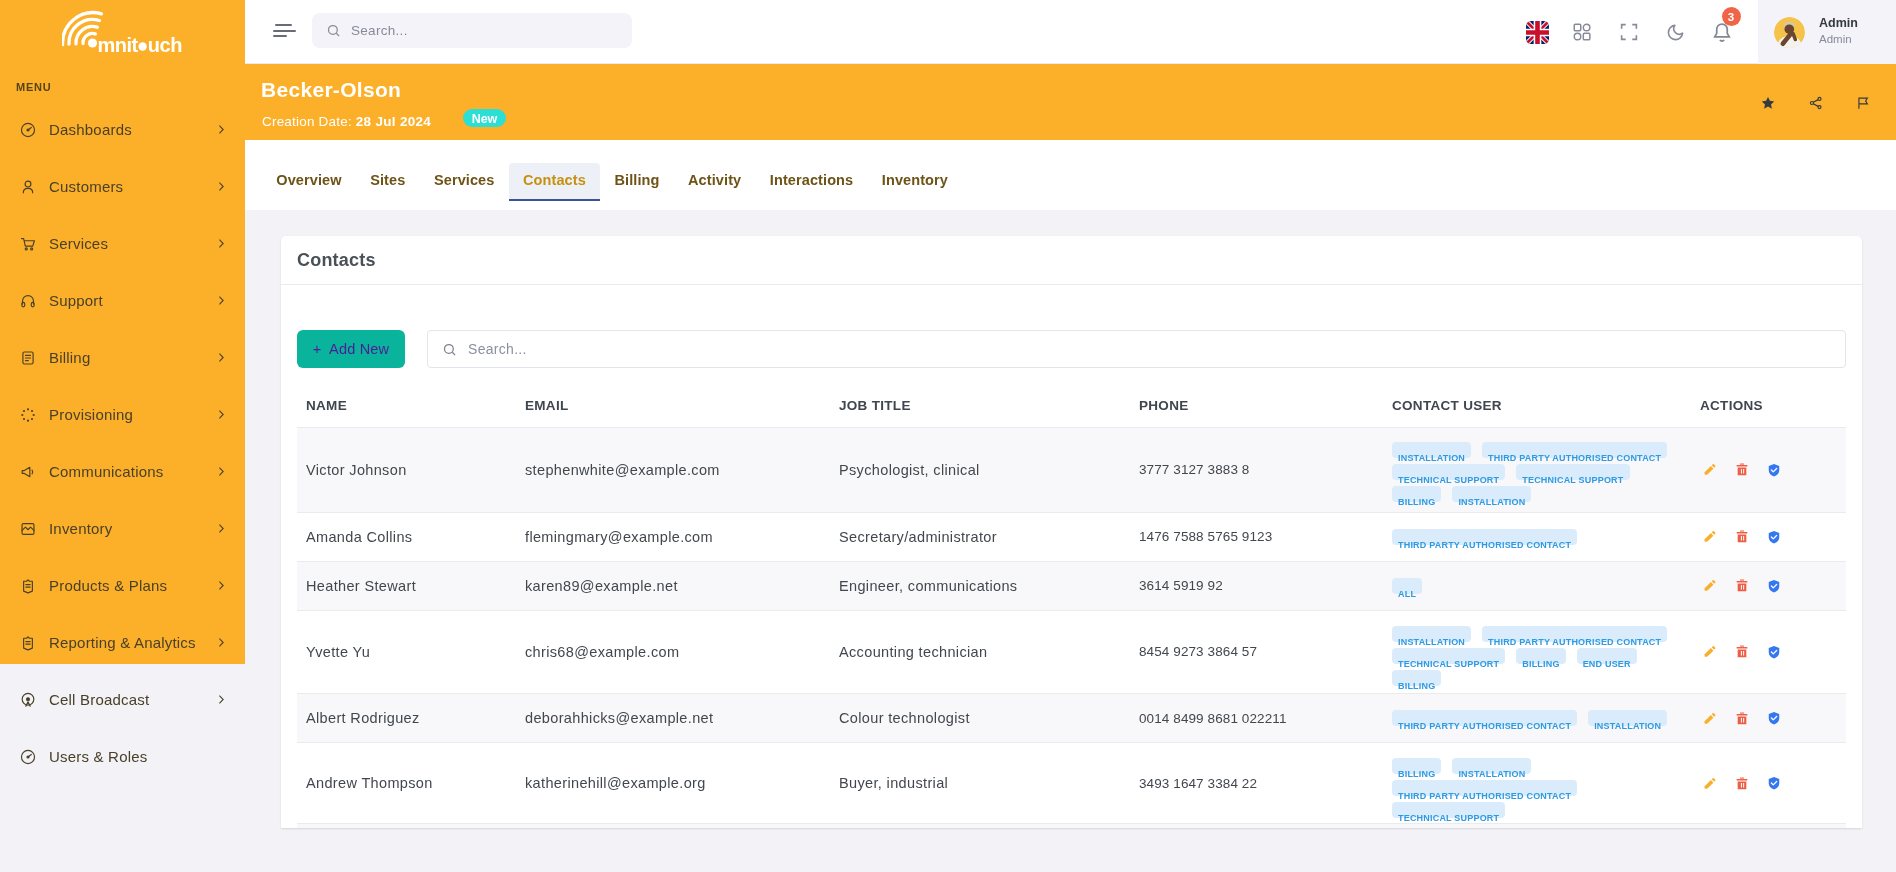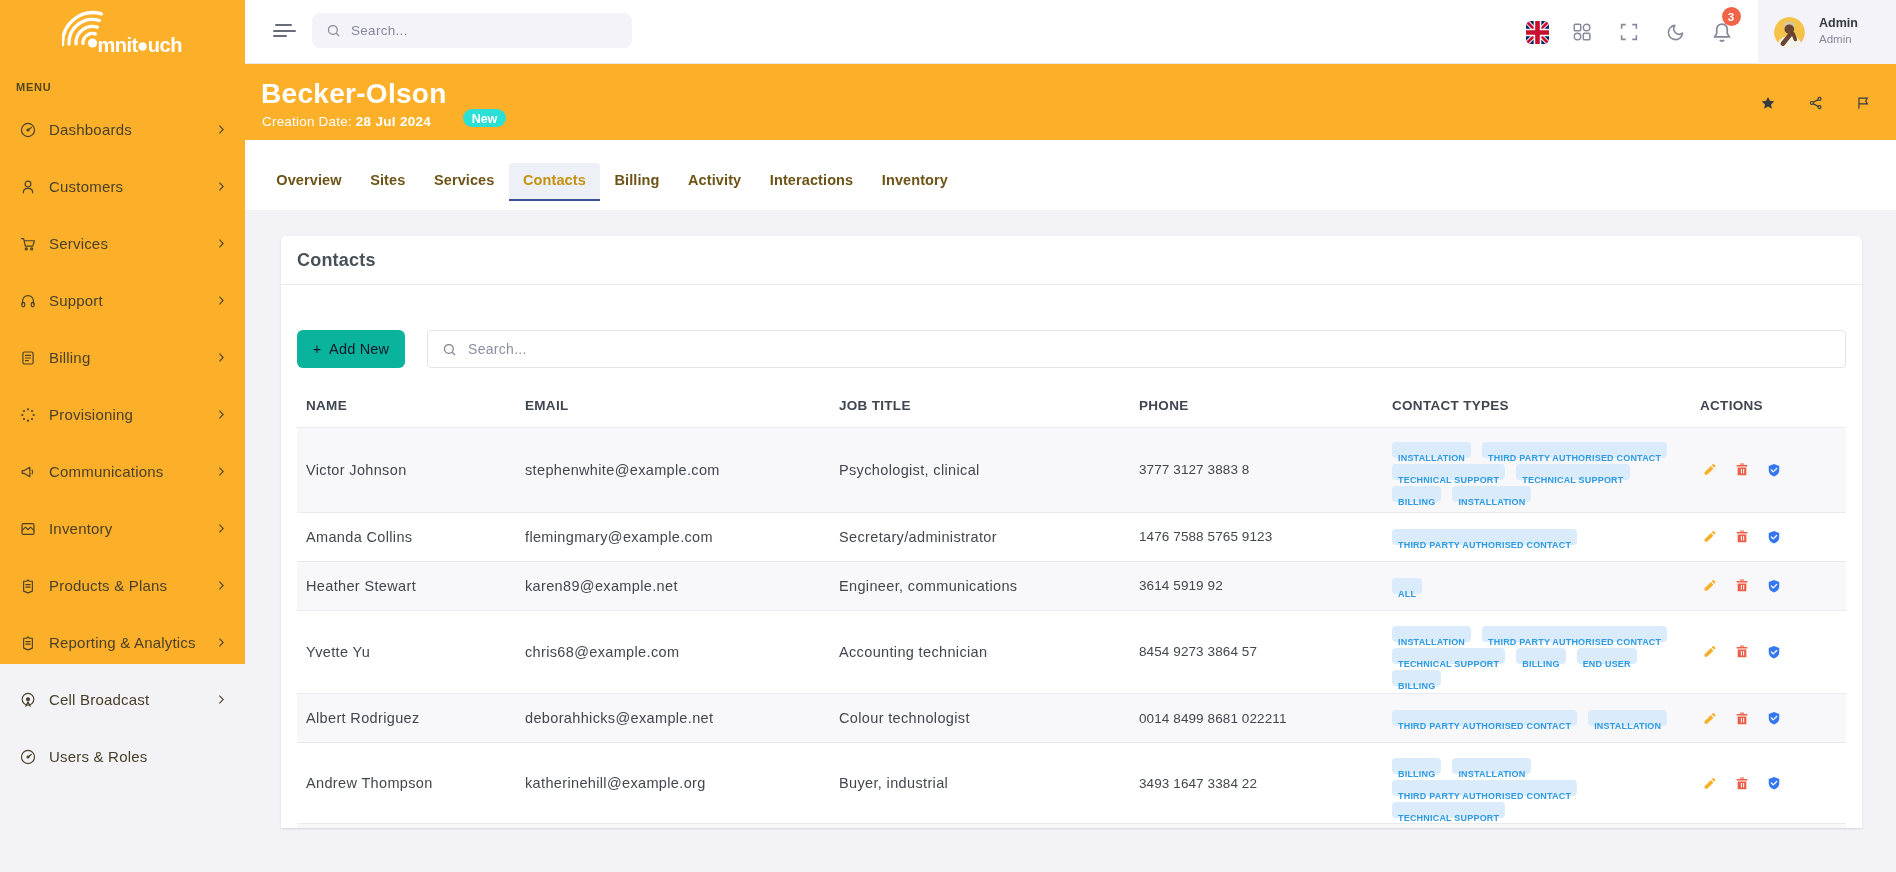--- a/index.html
+++ b/index.html
@@ -26,35 +26,35 @@
 .avatarblock { position:absolute; right:0; top:0; width:138px; height:64px; background:#f3f3f9; }
 .avatarblock .av { position:absolute; left:16px; top:16.5px; width:31px; height:31px; border-radius:50%; overflow:hidden; }
 .avatarblock .nm { position:absolute; left:61px; top:16px; font-size:12.5px; font-weight:bold; color:#343a40; }
 .avatarblock .rl { position:absolute; left:61px; top:33px; font-size:11.5px; color:#878a99; }
 .badge3 { position:absolute; left:1476.5px; top:7px; width:19px; height:19px; background:#f06548; border-radius:50%; color:#fff; font-size:11.5px; font-weight:bold; display:flex; align-items:center; justify-content:center; z-index:3;}
 .pagebar { position:relative; height:44px; background:#fff; }
 .ptitle { position:absolute; left:25px; top:13.5px; font-size:14.8px; font-weight:bold; color:#495057; letter-spacing:0.3px; }
 .crumbs { position:absolute; right:19px; top:14px; font-size:13.5px; color:#495057; letter-spacing:0.2px; }
 .crumbs .muted { color:#98a0ac; letter-spacing:0.7px; }
 .banner { position:relative; height:76px; background:#fcb02a; }
-.bname { position:absolute; left:16px; top:14px; font-size:28px; font-weight:bold; color:#fff; letter-spacing:0.3px; }
+.bname { position:absolute; left:16px; top:14px; font-size:21px; font-weight:bold; color:#fff; letter-spacing:0.3px; }
 .bdate { position:absolute; left:17px; top:50px; font-size:13.5px; color:#fff; letter-spacing:0.2px; }
 .bdate b { letter-spacing:0.3px; }
 .newbadge { position:absolute; left:218px; top:45px; width:43px; height:18px; background:#2bdfd4; border-radius:11px; color:#fff; font-size:12.5px; font-weight:bold; text-align:center; line-height:21px; }
 .bicons { position:absolute; top:32px; color:#343a40; }
 .tabstrip { position:relative; height:70px; background:#fff; }
 .tabs { position:absolute; left:17px; top:23px; display:flex; }
 .tab { padding:0 14.3px; height:38px; line-height:34px; font-size:14.5px; font-weight:bold; color:#6e5317; letter-spacing:0.1px; }
 .tab.active { background:#eef0f7; border-radius:4px 4px 0 0; color:#c5910f; border-bottom:2.5px solid #3c5296; }
 .content { background:#f2f2f7; height:618px; padding:26px 34px 0 36px; }
 .card { background:#fff; border-radius:5px 5px 0 0; width:1581px; height:592px; box-shadow:0 1px 2px rgba(56,65,74,.15); }
 .cardhead { height:49px; border-bottom:1px solid #e9ebec; padding:14px 16px; }
 .cardhead h4 { font-size:18px; font-weight:bold; color:#495057; letter-spacing:0.2px; }
 .cardbody { padding:45px 16px 0 16px; }
-.addnew { display:inline-block; width:108px; height:38px; background:#0ab39c; border-radius:6px; color:#0f172a; font-size:14.5px; text-align:center; line-height:38px; letter-spacing:0.2px; }
+.addnew { display:inline-block; width:108px; height:38px; background:#0ab39c; border-radius:6px; color:#4c1d95; font-size:14.5px; text-align:center; line-height:38px; letter-spacing:0.2px; }
 .csearch { position:absolute; left:130px; top:0; width:1419px; height:38px; border:1px solid #e2e5e9; border-radius:4px; background:#fff; display:flex; align-items:center; padding-left:14px; }
 .csearch svg { width:15px; height:15px; color:#7d828f; }
 .csearch span { margin-left:11px; font-size:14px; color:#8b90a0; letter-spacing:0.3px; }
 .ctr-row { position:relative; height:38px; }
 table { border-collapse:collapse; width:1549px; margin-top:18px; table-layout:fixed; }
 th { text-align:left; font-size:13.5px; color:#3f4650; padding:12px 9px 13.5px 9px; letter-spacing:0.3px; }
 td { font-size:14.5px; color:#42474e; padding:16px 9px; vertical-align:middle; letter-spacing:0.35px; }
 tr { border-top:1px solid #e9ebec; }
 tr.stripe { background:#f8f8fa; }
 tr.r0 td { padding-top:12px; padding-bottom:12px; }
@@ -341,21 +341,21 @@
               <col style="width:253px">
               <col style="width:308px">
               <col style="width:155px">
             </colgroup>
           <thead>
               <tr>
                 <th>NAME</th>
                 <th>EMAIL</th>
                 <th>JOB TITLE</th>
                 <th>PHONE</th>
-                <th>CONTACT TYPES</th>
+                <th>CONTACT USER</th>
                 <th>ACTIONS</th>
               </tr>
             </thead>
           <tbody id="tbody">
               <tr class="r0 stripe">
                 <td>Victor Johnson</td>
                 <td>stephenwhite@example.com</td>
                 <td>Psychologist, clinical</td>
                 <td class="ph">3777 3127 3883 8</td>
                 <td>

